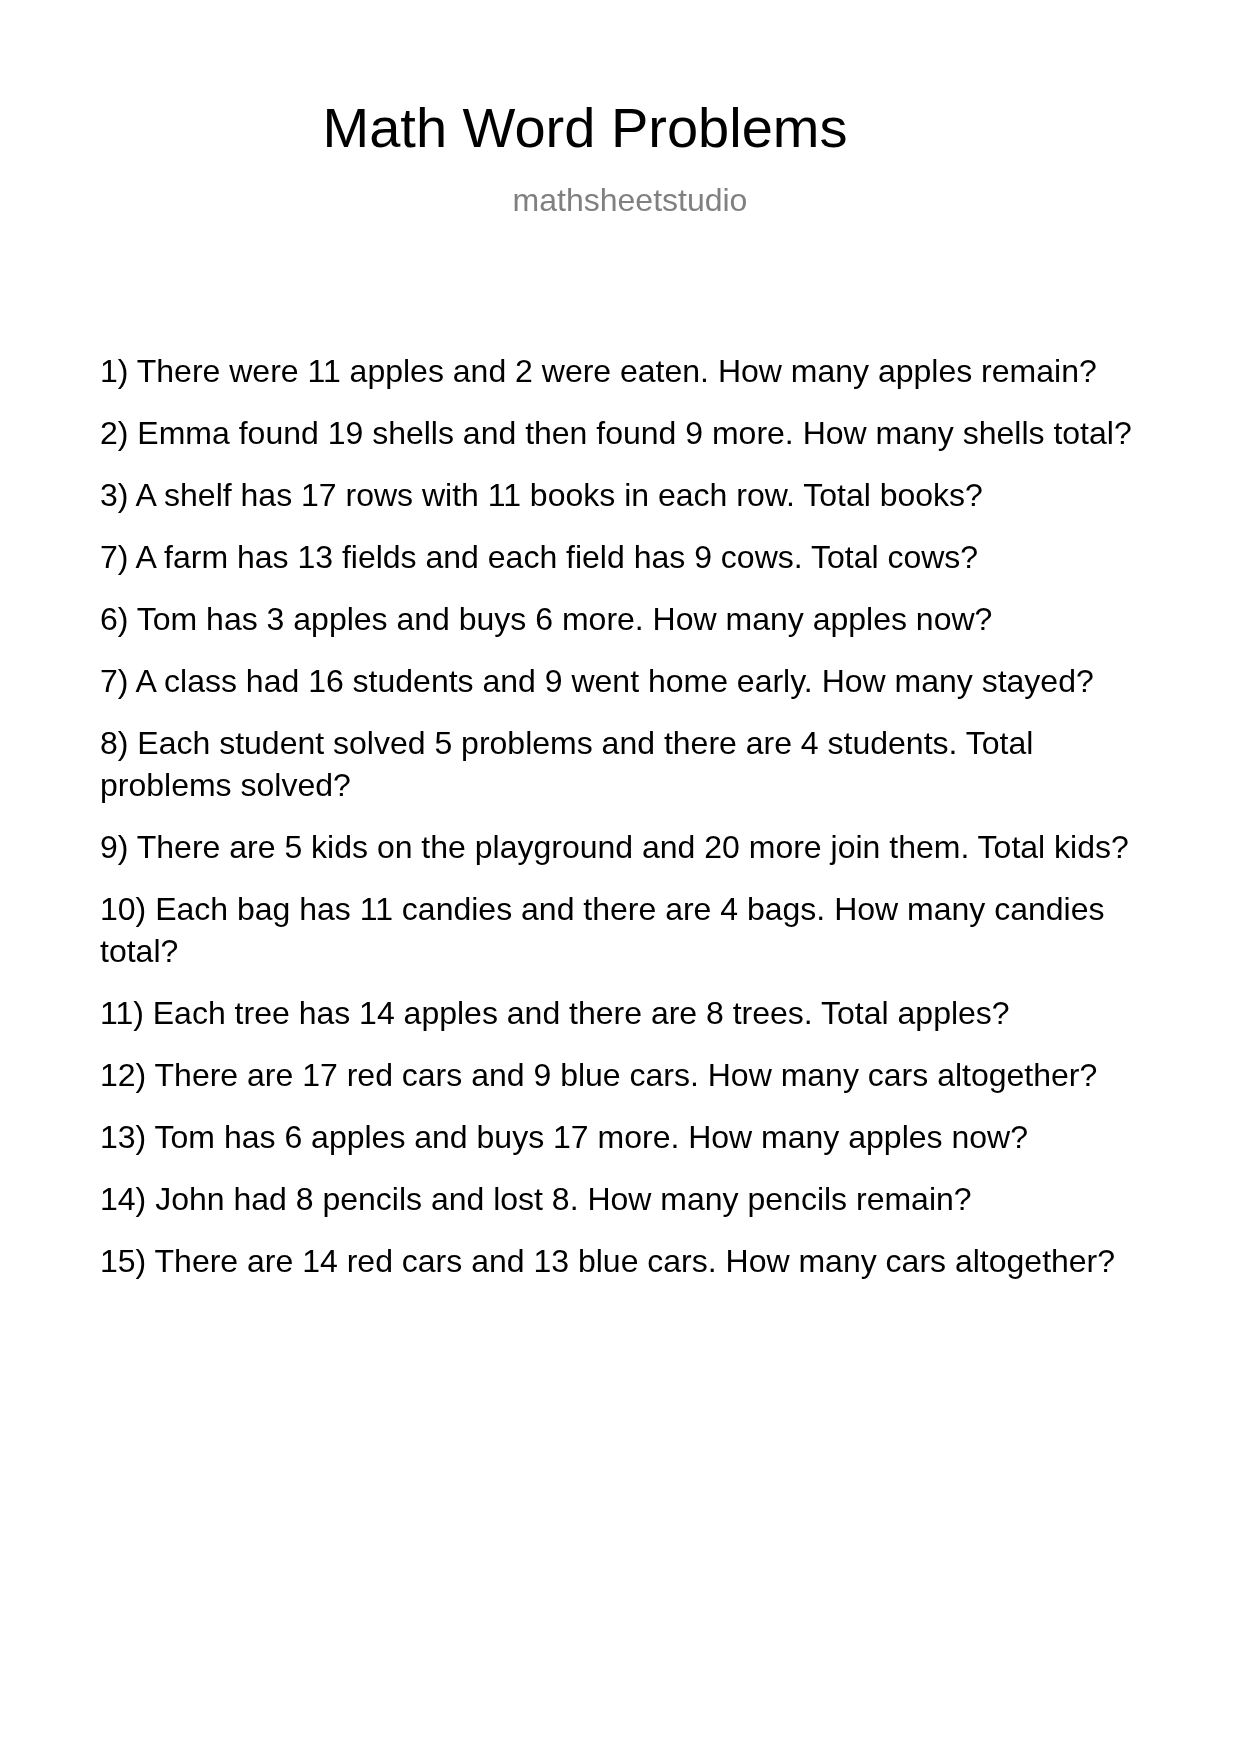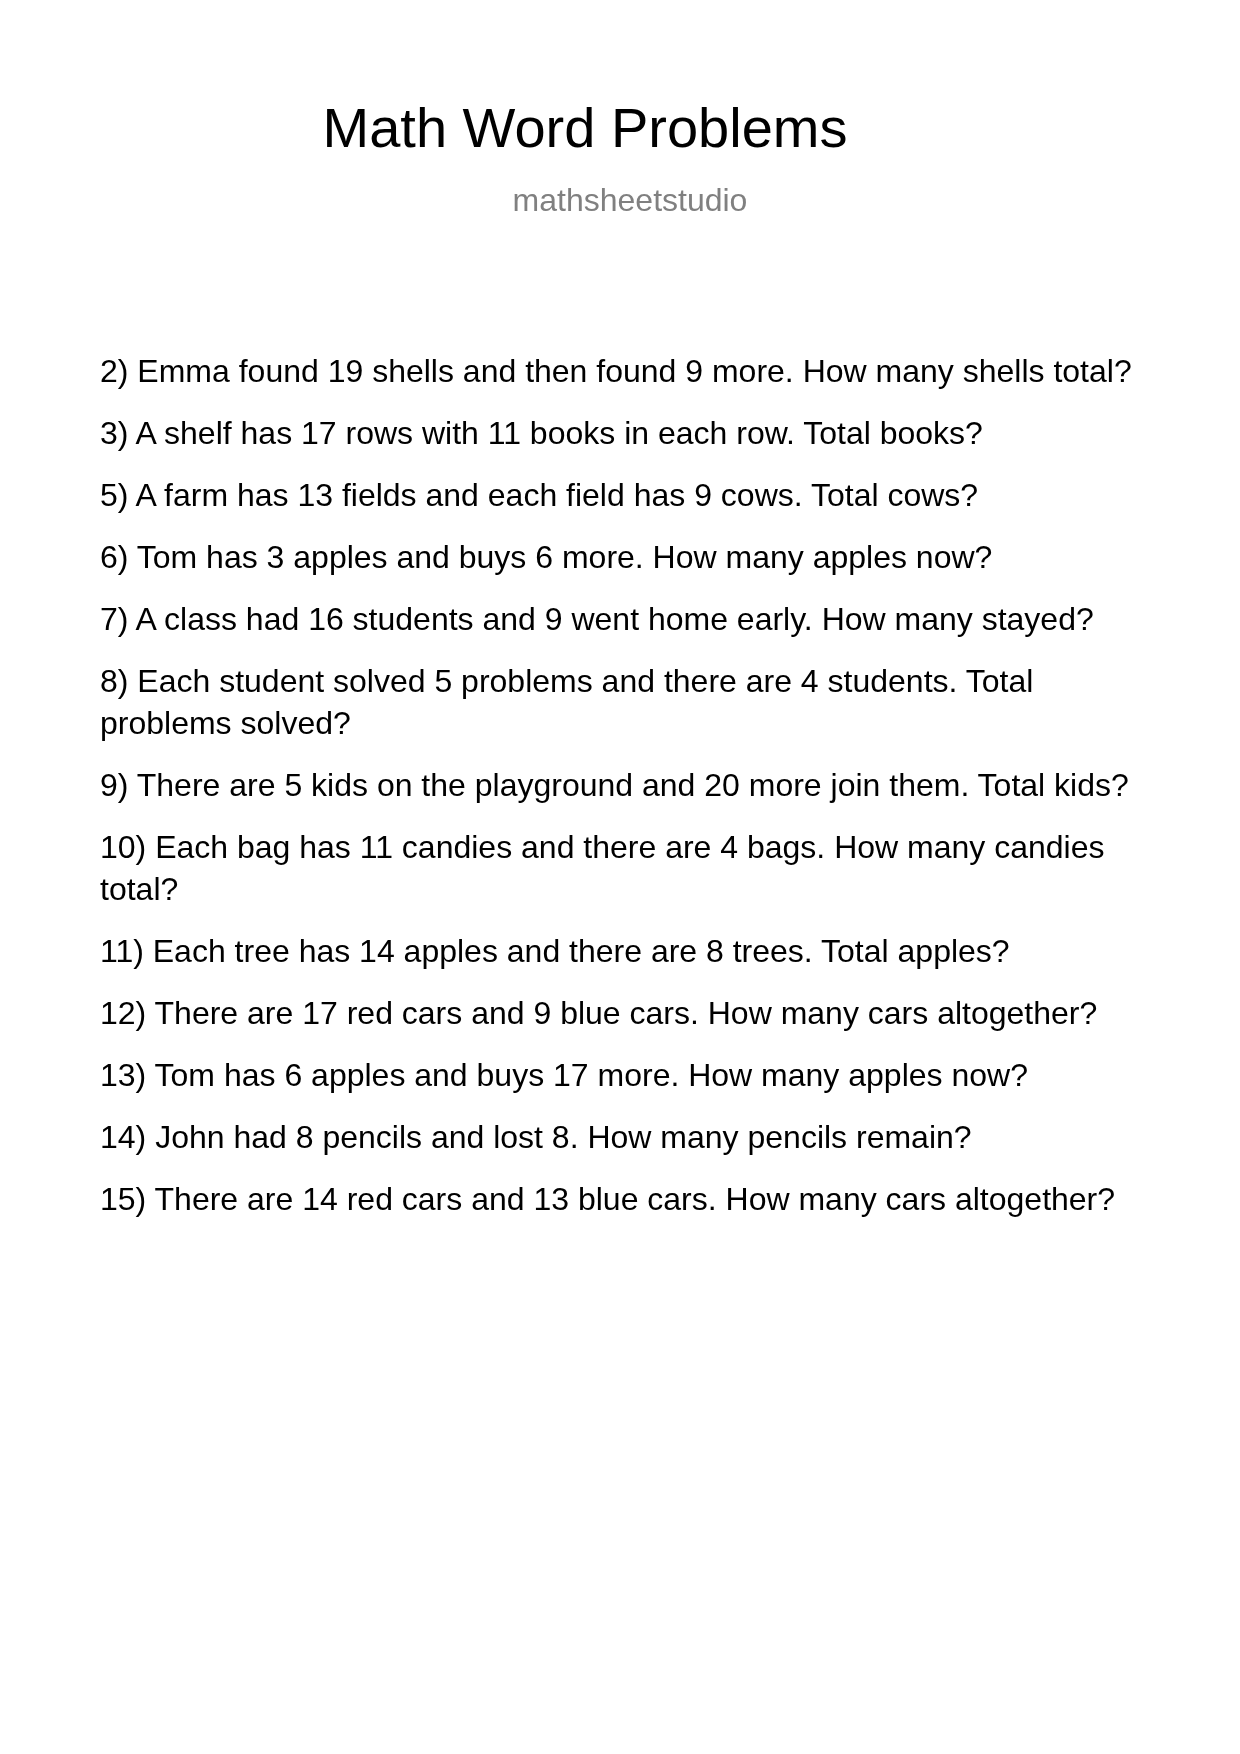--- a/index.html
+++ b/index.html
@@ -60,23 +60,24 @@
   }
 </style>
 </head>
 <body>
 
 <div class="page">
   <h1 class="title">Math Word Problems</h1>
   <div class="subtitle">mathsheetstudio</div>
 
   <ol class="problems">
+    <li class="problem">1) There were 11 apples and 2 were eaten. How many apples remain?</li>
     <li class="problem">2) Emma found 19 shells and then found 9 more. How many shells total?</li>
     <li class="problem">3) A shelf has 17 rows with 11 books in each row. Total books?</li>
-    <li class="problem">5) A farm has 13 fields and each field has 9 cows. Total cows?</li>
+    <li class="problem">7) A farm has 13 fields and each field has 9 cows. Total cows?</li>
     <li class="problem">6) Tom has 3 apples and buys 6 more. How many apples now?</li>
     <li class="problem">7) A class had 16 students and 9 went home early. How many stayed?</li>
     <li class="problem">8) Each student solved 5 problems and there are 4 students. Total problems solved?</li>
     <li class="problem">9) There are 5 kids on the playground and 20 more join them. Total kids?</li>
     <li class="problem">10) Each bag has 11 candies and there are 4 bags. How many candies total?</li>
     <li class="problem">11) Each tree has 14 apples and there are 8 trees. Total apples?</li>
     <li class="problem">12) There are 17 red cars and 9 blue cars. How many cars altogether?</li>
     <li class="problem">13) Tom has 6 apples and buys 17 more. How many apples now?</li>
     <li class="problem">14) John had 8 pencils and lost 8. How many pencils remain?</li>
     <li class="problem">15) There are 14 red cars and 13 blue cars. How many cars altogether?</li>

